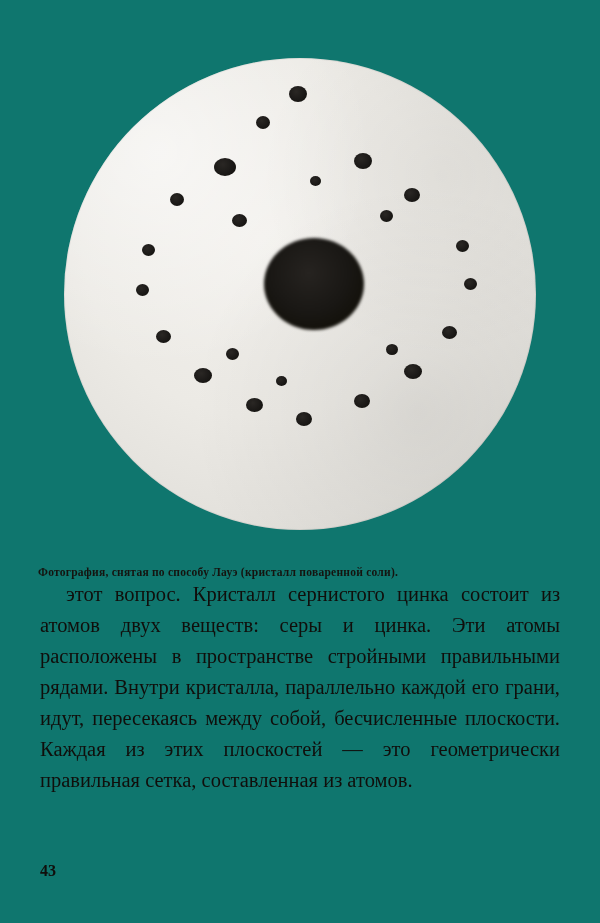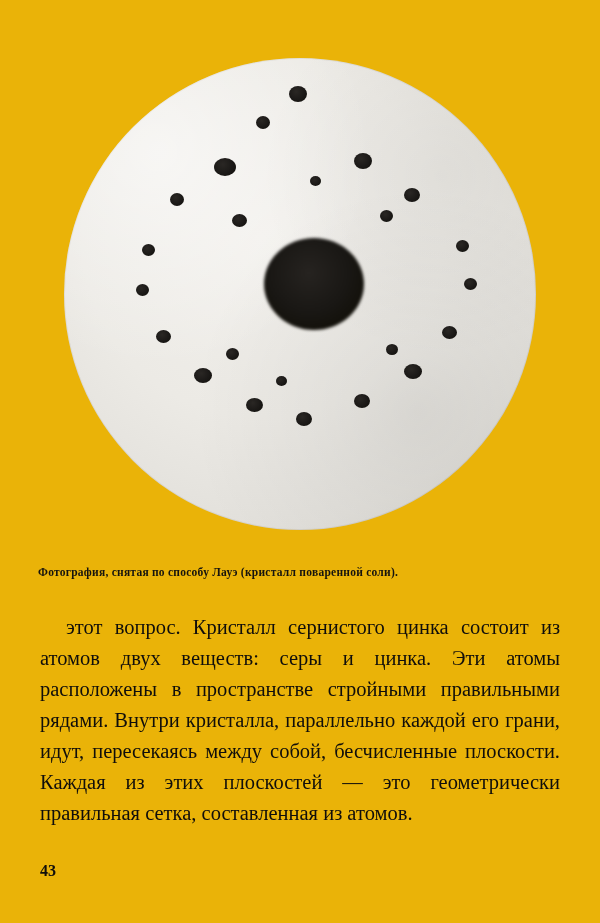--- a/index.html
+++ b/index.html
@@ -14,21 +14,21 @@
     font-family: "Liberation Serif", serif;
     color: #111;
     position: relative;
   }
 
   .page {
     position: absolute;
     left: 0; top: 0;
     width: 600px;
     height: 923px;
-    background: #eab308;
+    background: #0f766e;
   }
 
   
   .plate-wrap {
     position: absolute;
     left: 36px;
     top: 30px;
     width: 528px;
     height: 528px;
   }
@@ -84,21 +84,21 @@
     letter-spacing: 0.25px;
     color: #15130f;
     text-align: left;
     line-height: 1.2;
   }
 
   
   .body-text {
     position: absolute;
     left: 40px;
-    top: 612px;
+    top: 579px;
     width: 520px;
     font-family: "Liberation Serif", serif;
     font-size: 20.5px;
     line-height: 31px;
     color: #100e0b;
     text-align: justify;
   }
   .body-text p {
     margin: 0;
     text-indent: 26px;

